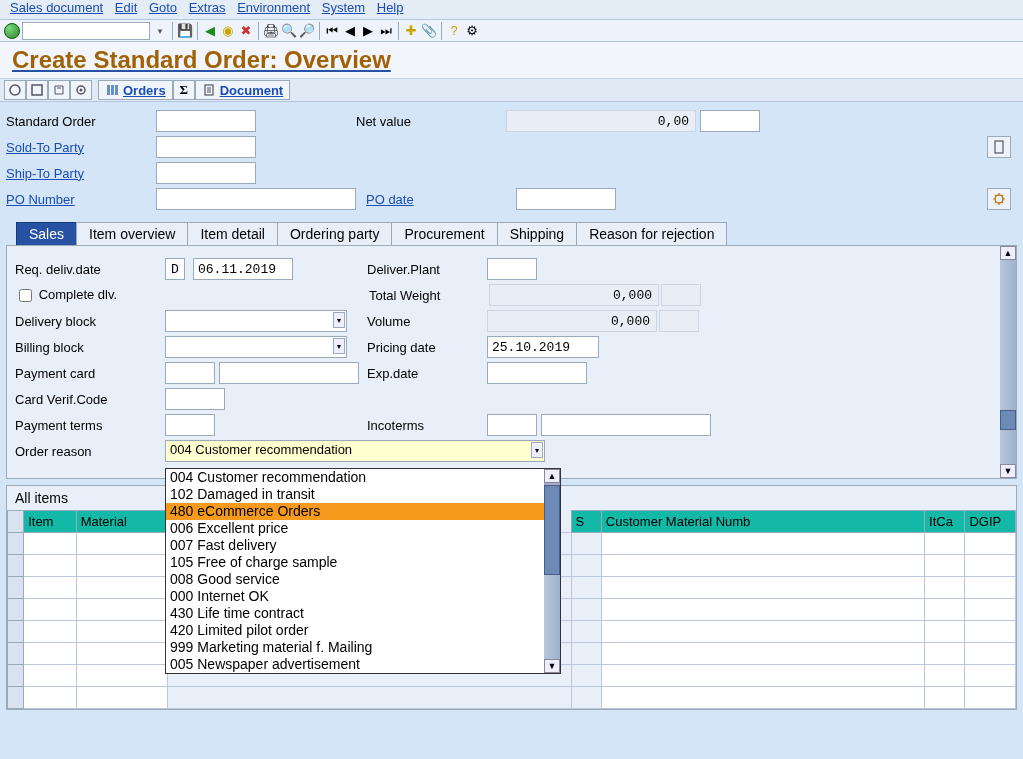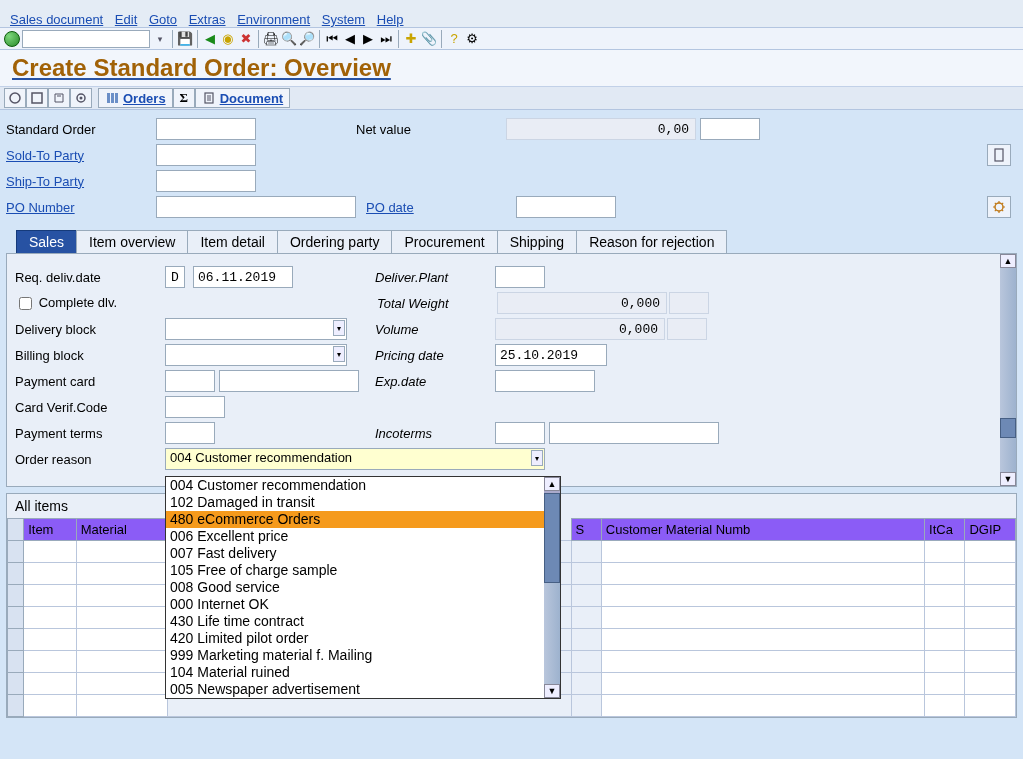--- a/index.html
+++ b/index.html
@@ -1,17 +1,17 @@
 <!DOCTYPE html>
 <html><head>
 <meta charset="utf-8">
 <style>
   * { box-sizing: border-box; font-family: Arial, Helvetica, sans-serif; }
   body { margin: 0; background: #d4e5f7; font-size: 13px; color: #000; }
-  .menubar { height: 28px; background: #e4ecf5; border-bottom: 1px solid #b3c5e0; padding-left: 10px; display: flex; gap: 4px; align-items: flex-end; }
+  .menubar { height: 20px; background: #e4ecf5; border-bottom: 1px solid #b3c5e0; padding-left: 10px; display: flex; gap: 4px; align-items: flex-start; }
   .menubar span { color: #1a4db3; cursor: pointer; text-decoration: underline; }
   .toolbar { height: 22px; background: #eef3fb; border-bottom: 1px solid #b3c5e0; display: flex; align-items: center; padding-left: 4px; gap: 2px; }
   .tool-dot { width: 16px; height: 16px; border-radius: 50%; background: radial-gradient(circle at 30% 30%, #7dd87d, #2a8a2a); border: 1px solid #0a5a0a; }
   .tool-input { width: 128px; height: 18px; background: #fff; border: 1px solid #9ab; }
   .tool-sep { width: 1px; height: 18px; background: #9ab; margin: 0 2px; }
   .tool-icon { width: 16px; height: 16px; display: inline-flex; align-items: center; justify-content: center; cursor: pointer; }
   .heading { padding: 4px 12px; font-size: 24px; font-weight: bold; color: #a16207; text-decoration: underline; text-decoration-color: #2752a3; background: #f2f6fc; }
   .appbar { height: 24px; background: #e1e9f4; border-top: 1px solid #c2d1e8; border-bottom: 1px solid #b3c5e0; display: flex; align-items: center; padding-left: 4px; gap: 0; }
   .appbar .btn { padding: 1px 6px; border: 1px solid #9ab; background: #f0f4fb; display: inline-flex; align-items: center; cursor: pointer; height: 20px; font-size: 13px; color: #1a4db3; text-decoration: underline; font-weight: bold; }
   .appbar .icbtn { width: 22px; height: 20px; border: 1px solid #9ab; background: #f0f4fb; display: inline-flex; align-items: center; justify-content: center; cursor: pointer; }
@@ -25,36 +25,36 @@
   .icon-btn { width: 24px; height: 22px; background: #eef3fb; border: 1px solid #9ab; display: inline-flex; align-items: center; justify-content: center; cursor: pointer; }
   .tabs { display: flex; padding: 8px 0 0 16px; background: #d4e5f7; }
   .tab { padding: 3px 12px; background: #e9eff8; border: 1px solid #9ab; border-bottom: none; margin-right: -1px; cursor: pointer; font-size: 14px; }
   .tab.active { background: #2752a3; color: #fff; border-color: #153a7a; }
   .tabcontent { background: #e9eff8; border: 1px solid #9ab; margin: 0 6px; padding: 12px 8px; position: relative; }
   .tab-scroll { position: absolute; right: 0; top: 0; bottom: 0; width: 16px; background: #aac; display: flex; flex-direction: column; }
   .tab-scroll .arrow { width: 100%; height: 14px; background: #eef; border: 1px solid #889; display: flex; align-items: center; justify-content: center; font-size: 9px; cursor: pointer; }
   .tab-scroll .track { flex: 1; background: linear-gradient(to right, #b9c6dc, #9db2ce); }
   .formrow { display: flex; align-items: center; margin-bottom: 4px; }
   .formrow .lbl { flex: 0 0 150px; }
-  .formrow .lbl2 { margin-left: 12px; flex: 0 0 120px; font-style: italic; }
+  .formrow .lbl2 { margin-left: 4px; flex: 0 0 120px; }
   .sel-field { position: relative; }
   .sel-field .dd { position: absolute; right: 2px; top: 2px; width: 12px; height: 16px; background: #eef; border: 1px solid #9ab; display: flex; align-items: center; justify-content: center; font-size: 8px; cursor: pointer; }
   .highlight-sel { background: #ffffd0; border: 1px solid #9ab; height: 22px; padding: 1px 4px; color: #000; }
   .dropdown-panel { position: absolute; background: #fff; border: 1px solid #333; z-index: 100; max-height: 226px; overflow: hidden; display: flex; width: 396px; }
   .dropdown-list { flex: 1; overflow: hidden; }
   .dropdown-list div { padding: 0 4px; cursor: pointer; white-space: nowrap; height: 17px; line-height: 17px; font-size: 14px; }
   .dropdown-list div.sel { background: #f59a1c; color: #000; }
   .dd-scroll { width: 16px; background: #aac; display: flex; flex-direction: column; }
   .dd-scroll .arrow { width: 100%; height: 14px; background: #eef; border: 1px solid #889; display: flex; align-items: center; justify-content: center; font-size: 9px; cursor: pointer; }
   .dd-scroll .thumb { height: 90px; background: #6d89b5; border: 1px solid #465f84; margin-top: 2px; }
   .dd-scroll .track { flex: 1; background: linear-gradient(to right, #b9c6dc, #9db2ce); }
   .grid-area { margin: 6px; border: 1px solid #9ab; background: #e9eff8; position: relative; }
   .grid-title { padding: 4px 8px; font-size: 14px; }
   .grid { display: table; width: 100%; border-collapse: collapse; table-layout: fixed; }
-  .grid th { background: #8b5cf6; border: 1px solid #9ab; padding: 2px 4px; font-weight: normal; text-align: left; font-size: 13px; height: 22px; overflow: hidden; white-space: nowrap; }
+  .grid th { background: #14b8a6; border: 1px solid #9ab; padding: 2px 4px; font-weight: normal; text-align: left; font-size: 13px; height: 22px; overflow: hidden; white-space: nowrap; }
   .grid td { border: 1px solid #b9c6dc; background: #fff; height: 22px; padding: 0; }
   .grid .rowhead { width: 14px; background: #d8e2f1; border: 1px solid #9ab; }
   .chk-td { text-align: center; background: #e9eff8 !important; }
 </style>
 </head>
 <body>
 
 <div class="menubar">
   <span>Sales document</span>&nbsp;
   <span>Edit</span>&nbsp;
@@ -272,21 +272,20 @@
         <div>102 Damaged in transit</div>
         <div class="sel">480 eCommerce Orders</div>
         <div>006 Excellent price</div>
         <div>007 Fast delivery</div>
         <div>105 Free of charge sample</div>
         <div>008 Good service</div>
         <div>000 Internet OK</div>
         <div>430 Life time contract</div>
         <div>420 Limited pilot order</div>
         <div>999 Marketing material f. Mailing</div>
-        <div>104 Material ruined</div>
         <div>005 Newspaper advertisement</div>
       </div>
     <div class="dd-scroll">
       <div class="arrow">▲</div>
       <div class="thumb"></div>
       <div class="track"></div>
       <div class="arrow">▼</div>
     </div>
   </div>
 

